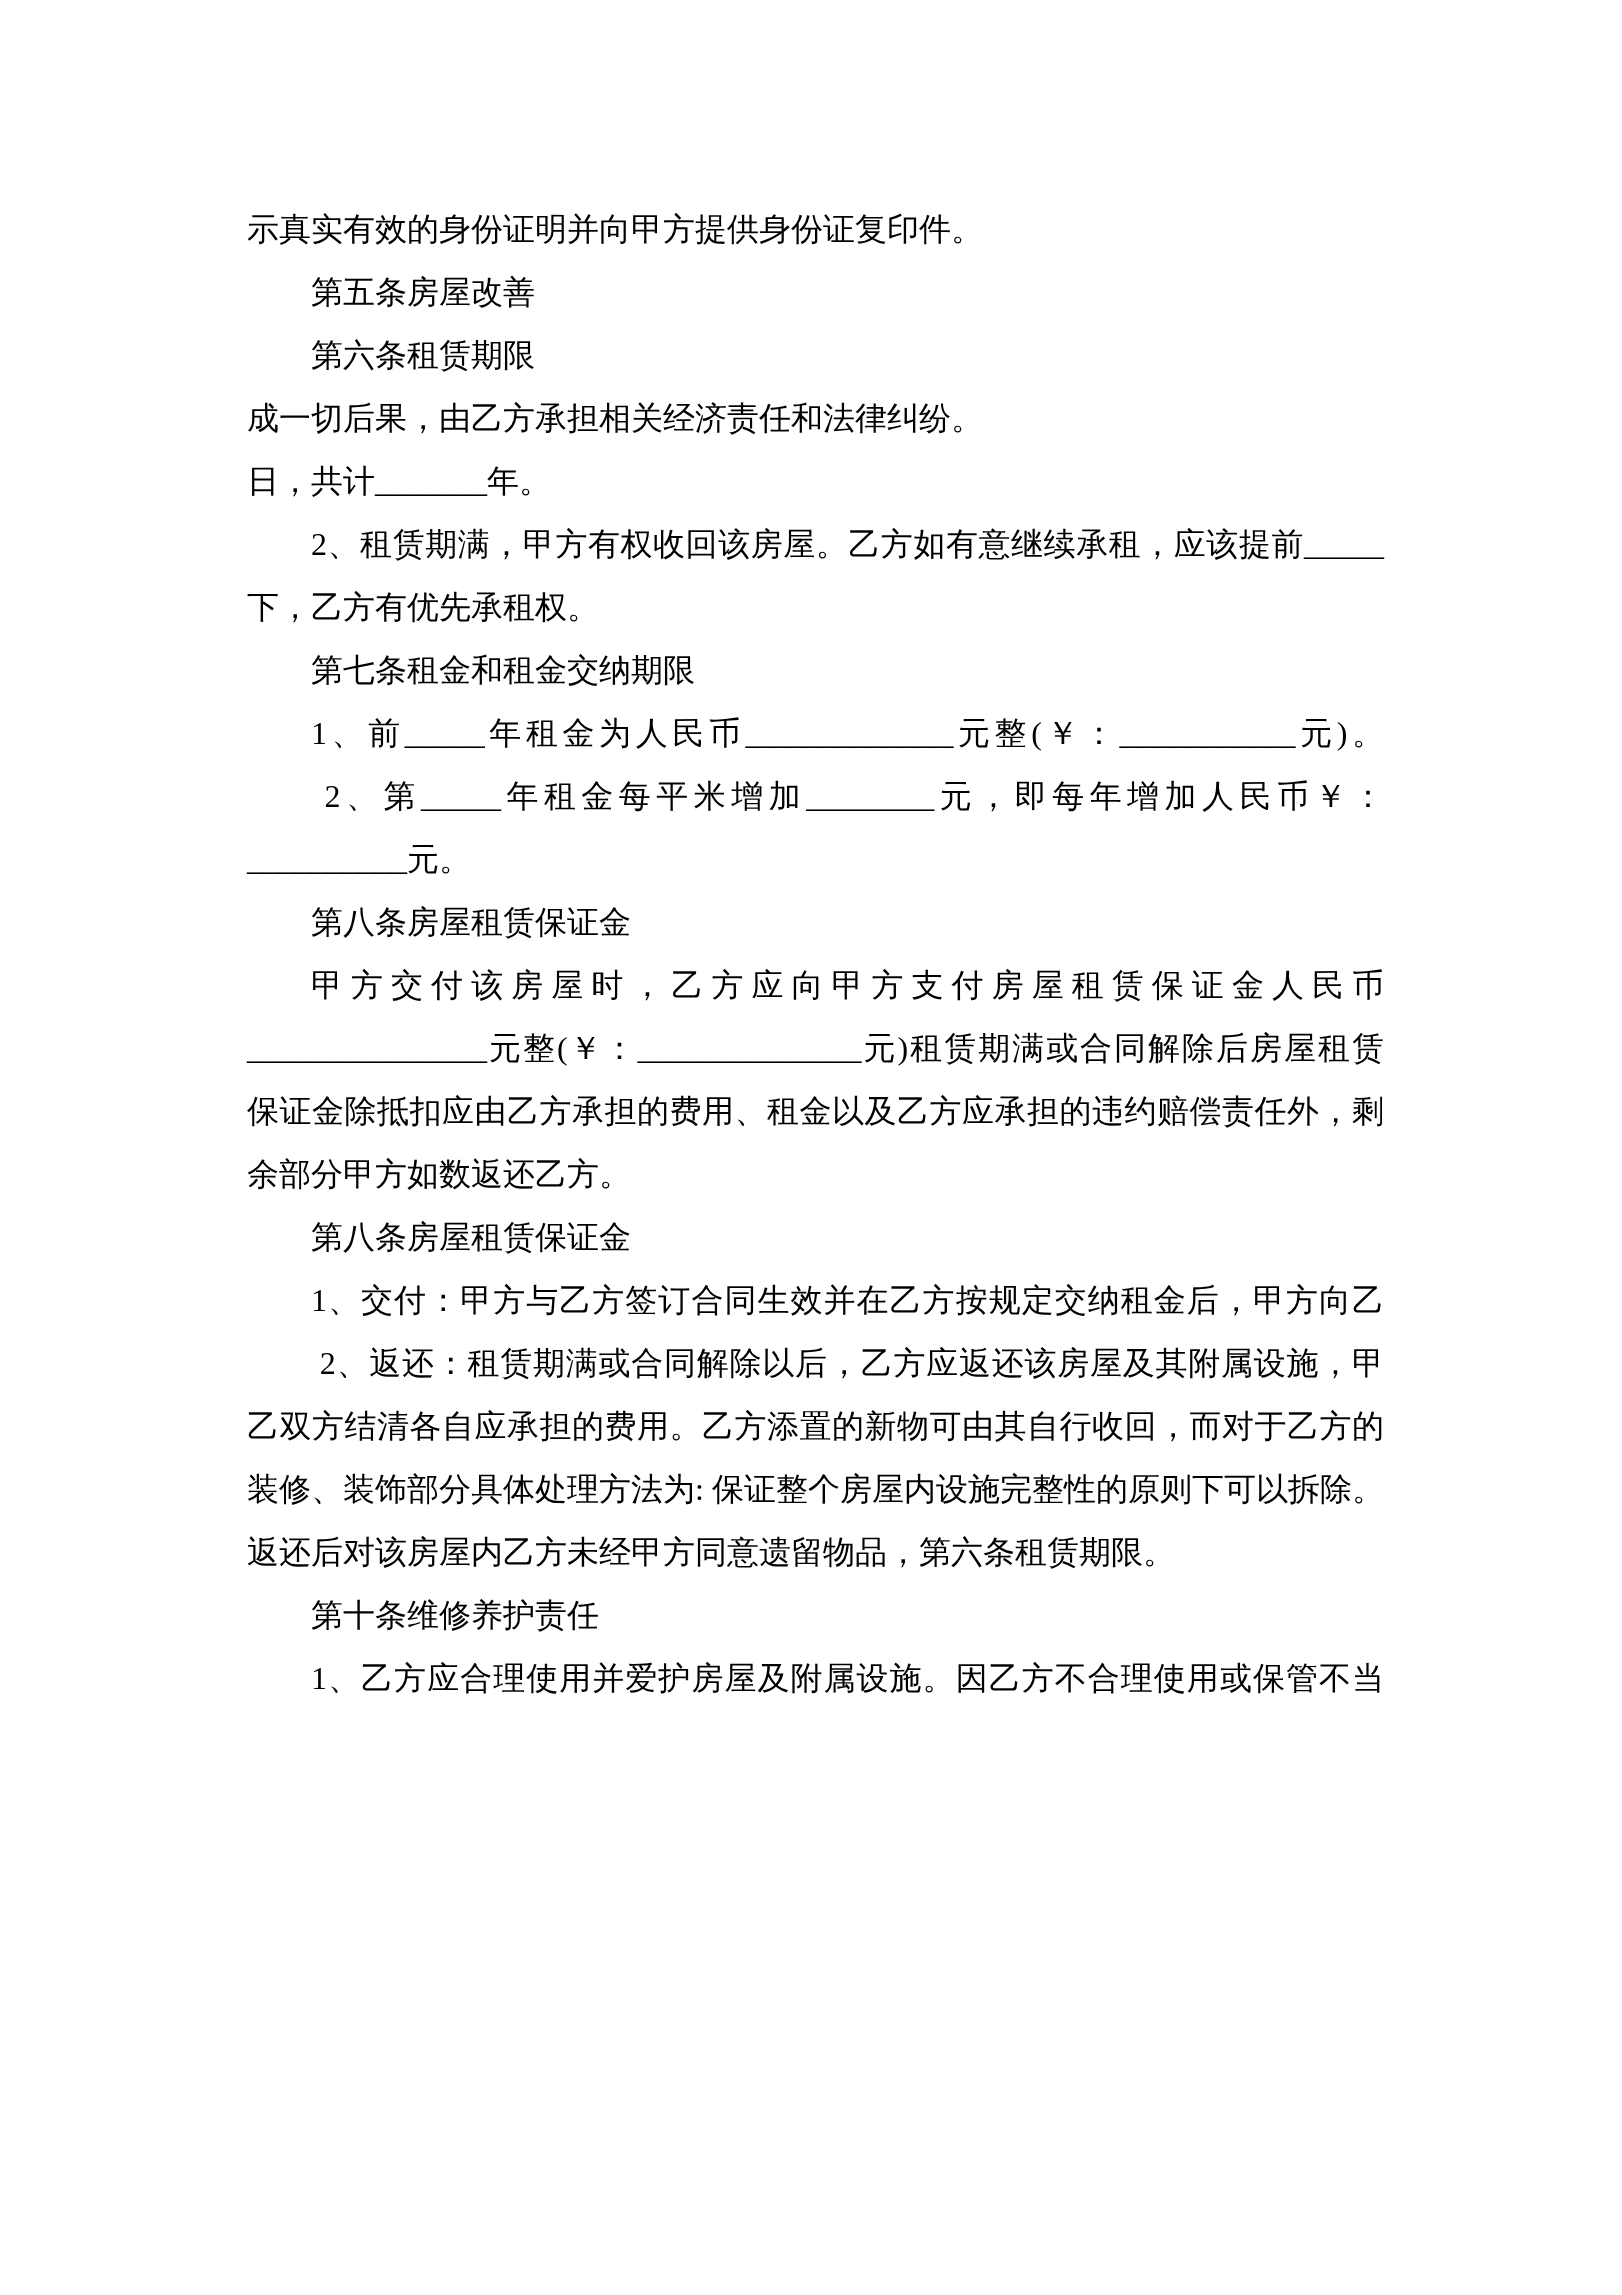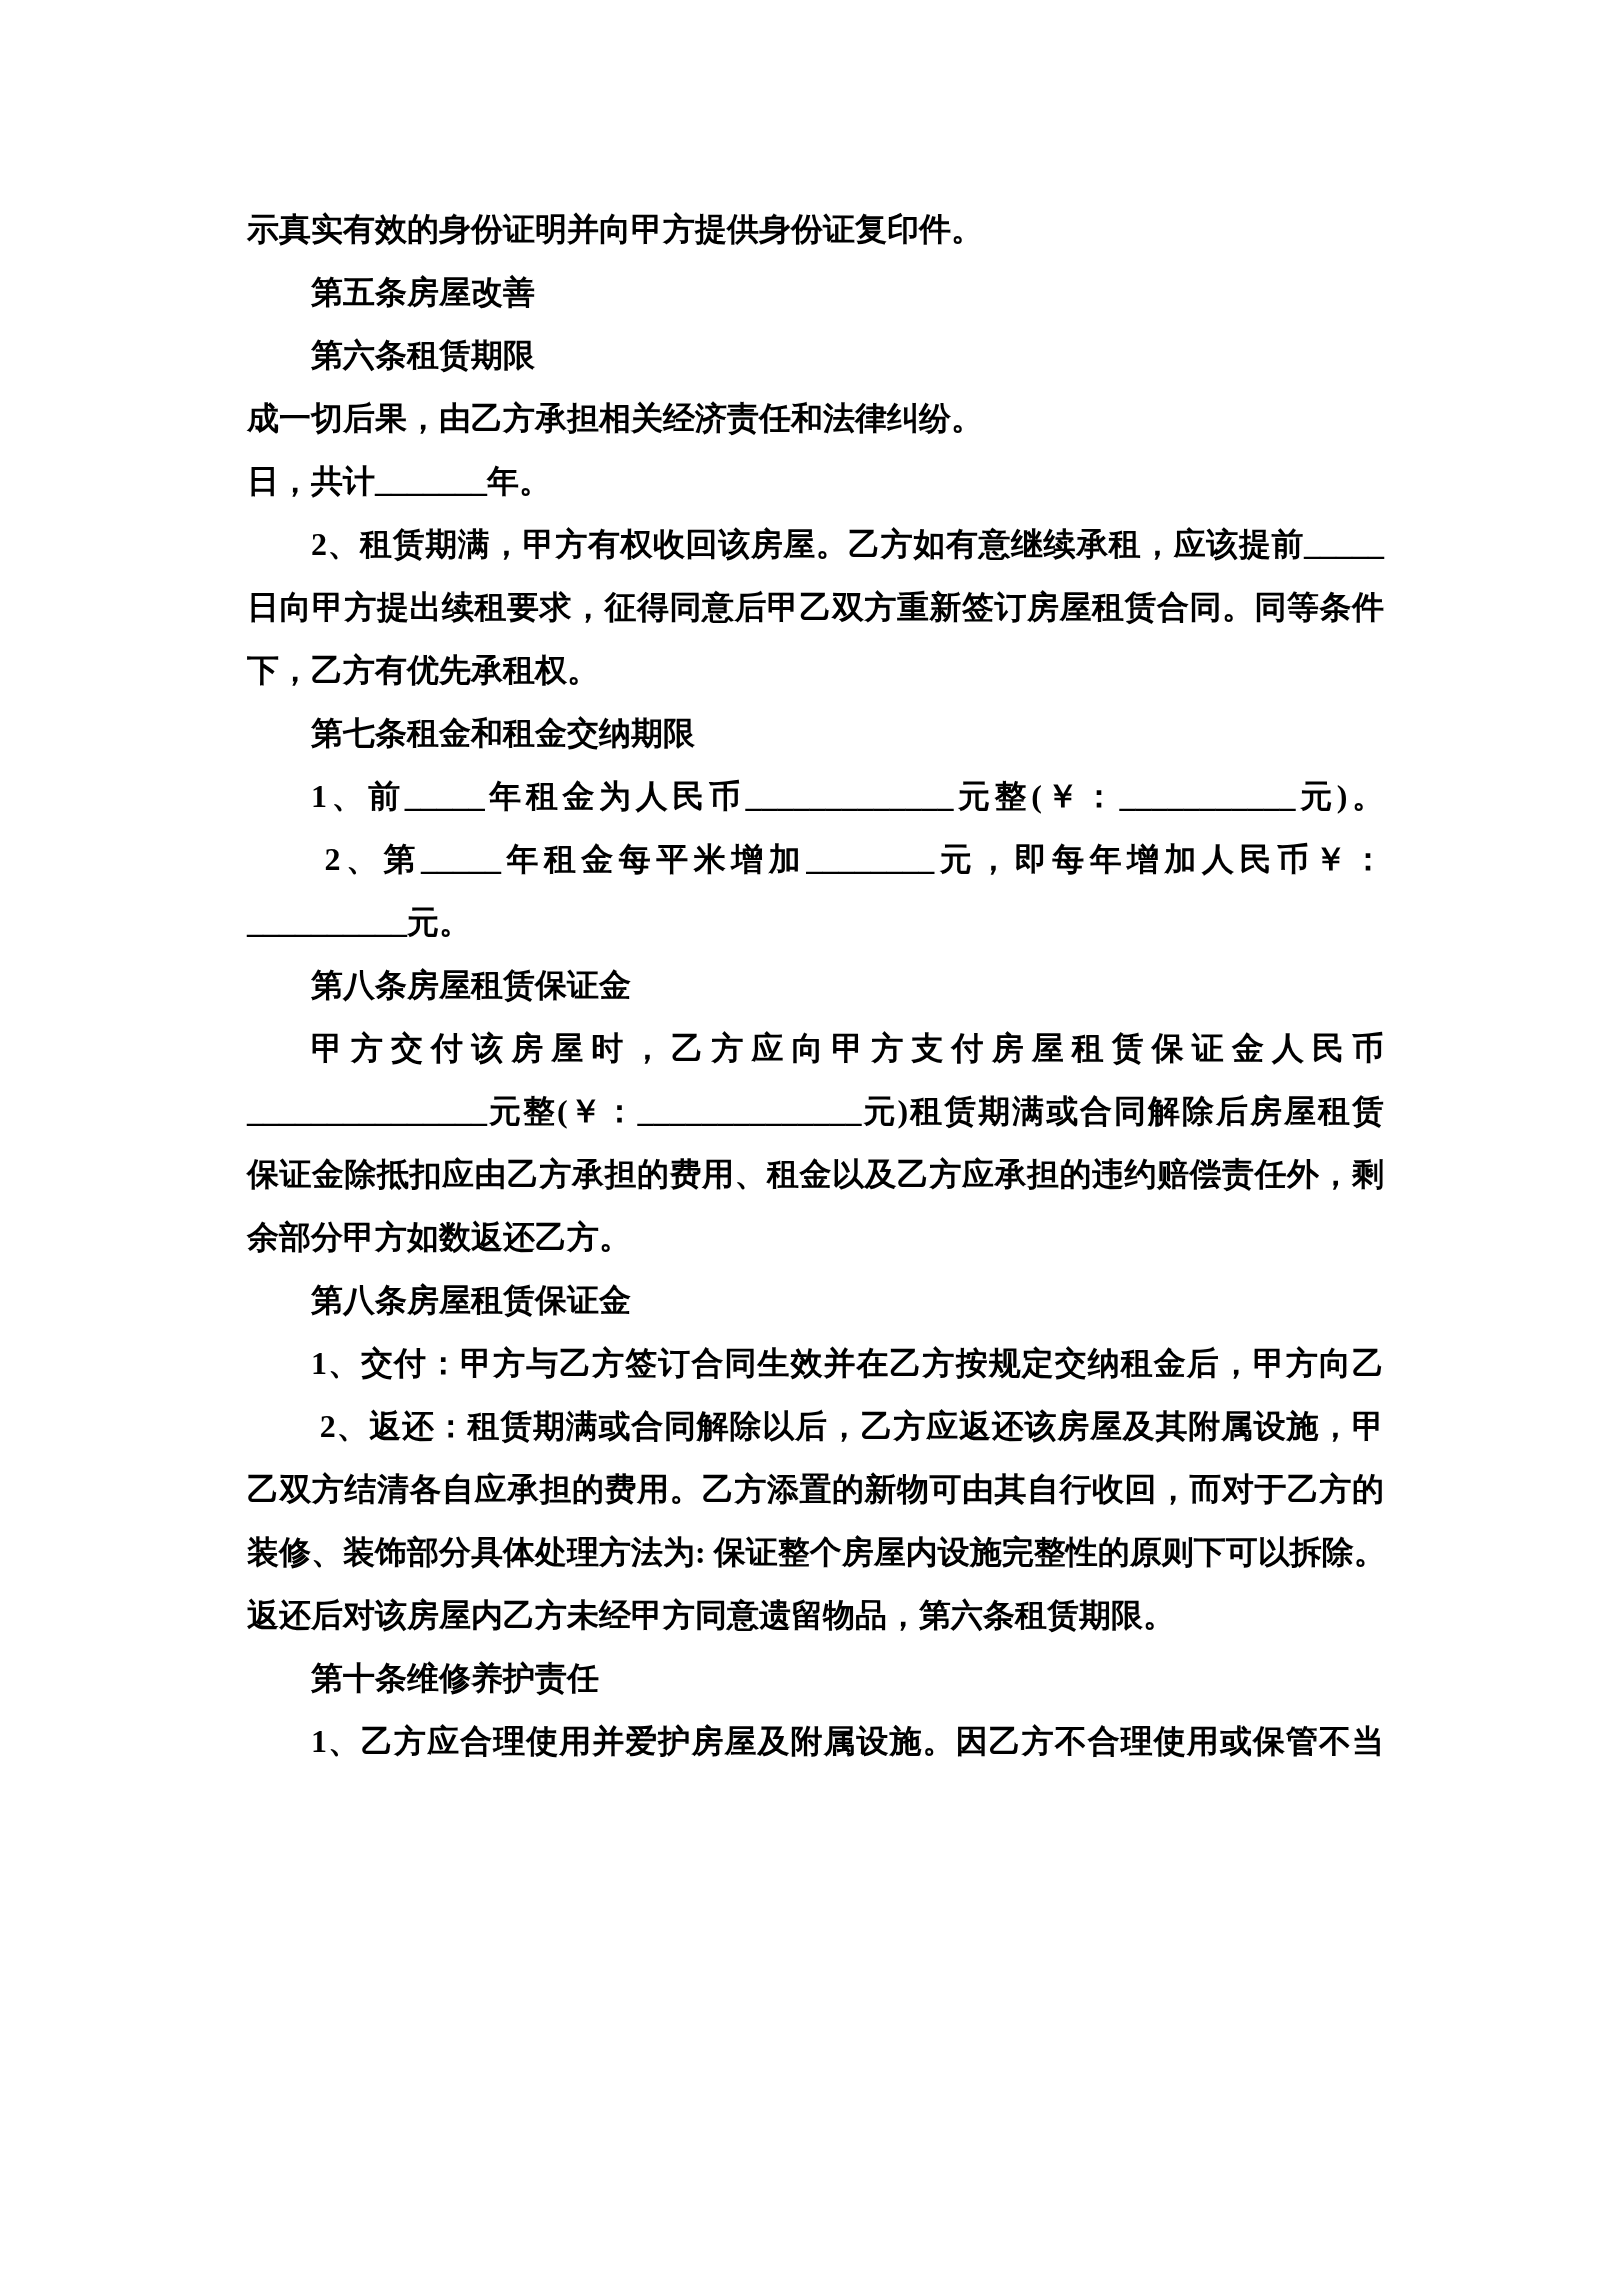--- a/index.html
+++ b/index.html
@@ -24,41 +24,39 @@
     font-size: 32px;
     letter-spacing: 0;
   }
   .line {
     height: 63px;
     line-height: 63px;
     white-space: nowrap;
     overflow: visible;
     text-align: justify;
     text-align-last: left;
-    font-weight: bold;
   }
   .line.indent {
     text-indent: 2em;
   }
   .line.full {
     text-align-last: justify;
   }
 </style>
 </head>
 <body>
 
 <div class="page">
   <div class="content">
     <div class="line">示真实有效的身份证明并向甲方提供身份证复印件。</div>
     <div class="line indent">第五条房屋改善</div>
     <div class="line indent">第六条租赁期限</div>
     <div class="line">成一切后果，由乙方承担相关经济责任和法律纠纷。</div>
     <div class="line">日，共计_______年。</div>
     <div class="line indent full">2、租赁期满，甲方有权收回该房屋。乙方如有意继续承租，应该提前_____</div>
-    <div class="line full">日向甲方提出续租要求，征得同意后甲乙双方重新签订房屋租赁合同。同等条件</div>
     <div class="line">下，乙方有优先承租权。</div>
     <div class="line indent">第七条租金和租金交纳期限</div>
     <div class="line indent full">1、前_____年租金为人民币_____________元整(￥：___________元)。</div>
     <div class="line indent full">&nbsp;2、第_____年租金每平米增加________元，即每年增加人民币￥：</div>
     <div class="line">__________元。</div>
     <div class="line indent">第八条房屋租赁保证金</div>
     <div class="line indent full">甲方交付该房屋时，乙方应向甲方支付房屋租赁保证金人民币</div>
     <div class="line full">_______________元整(￥：______________元)租赁期满或合同解除后房屋租赁</div>
     <div class="line full">保证金除抵扣应由乙方承担的费用、租金以及乙方应承担的违约赔偿责任外，剩</div>
     <div class="line">余部分甲方如数返还乙方。</div>

